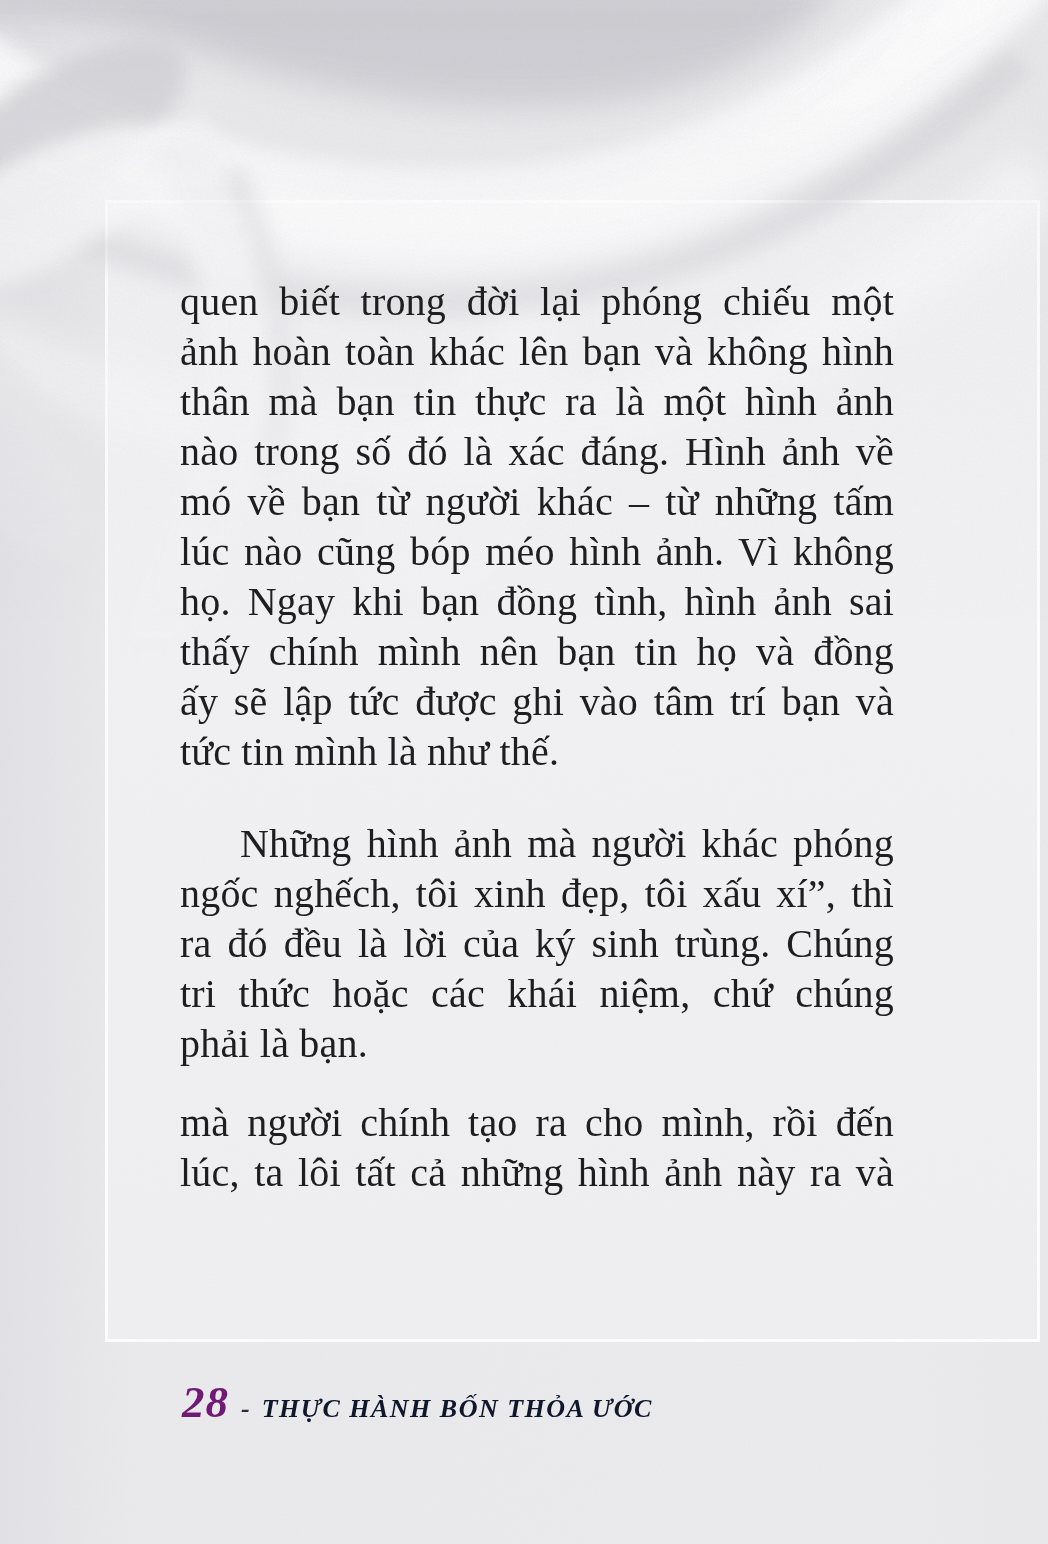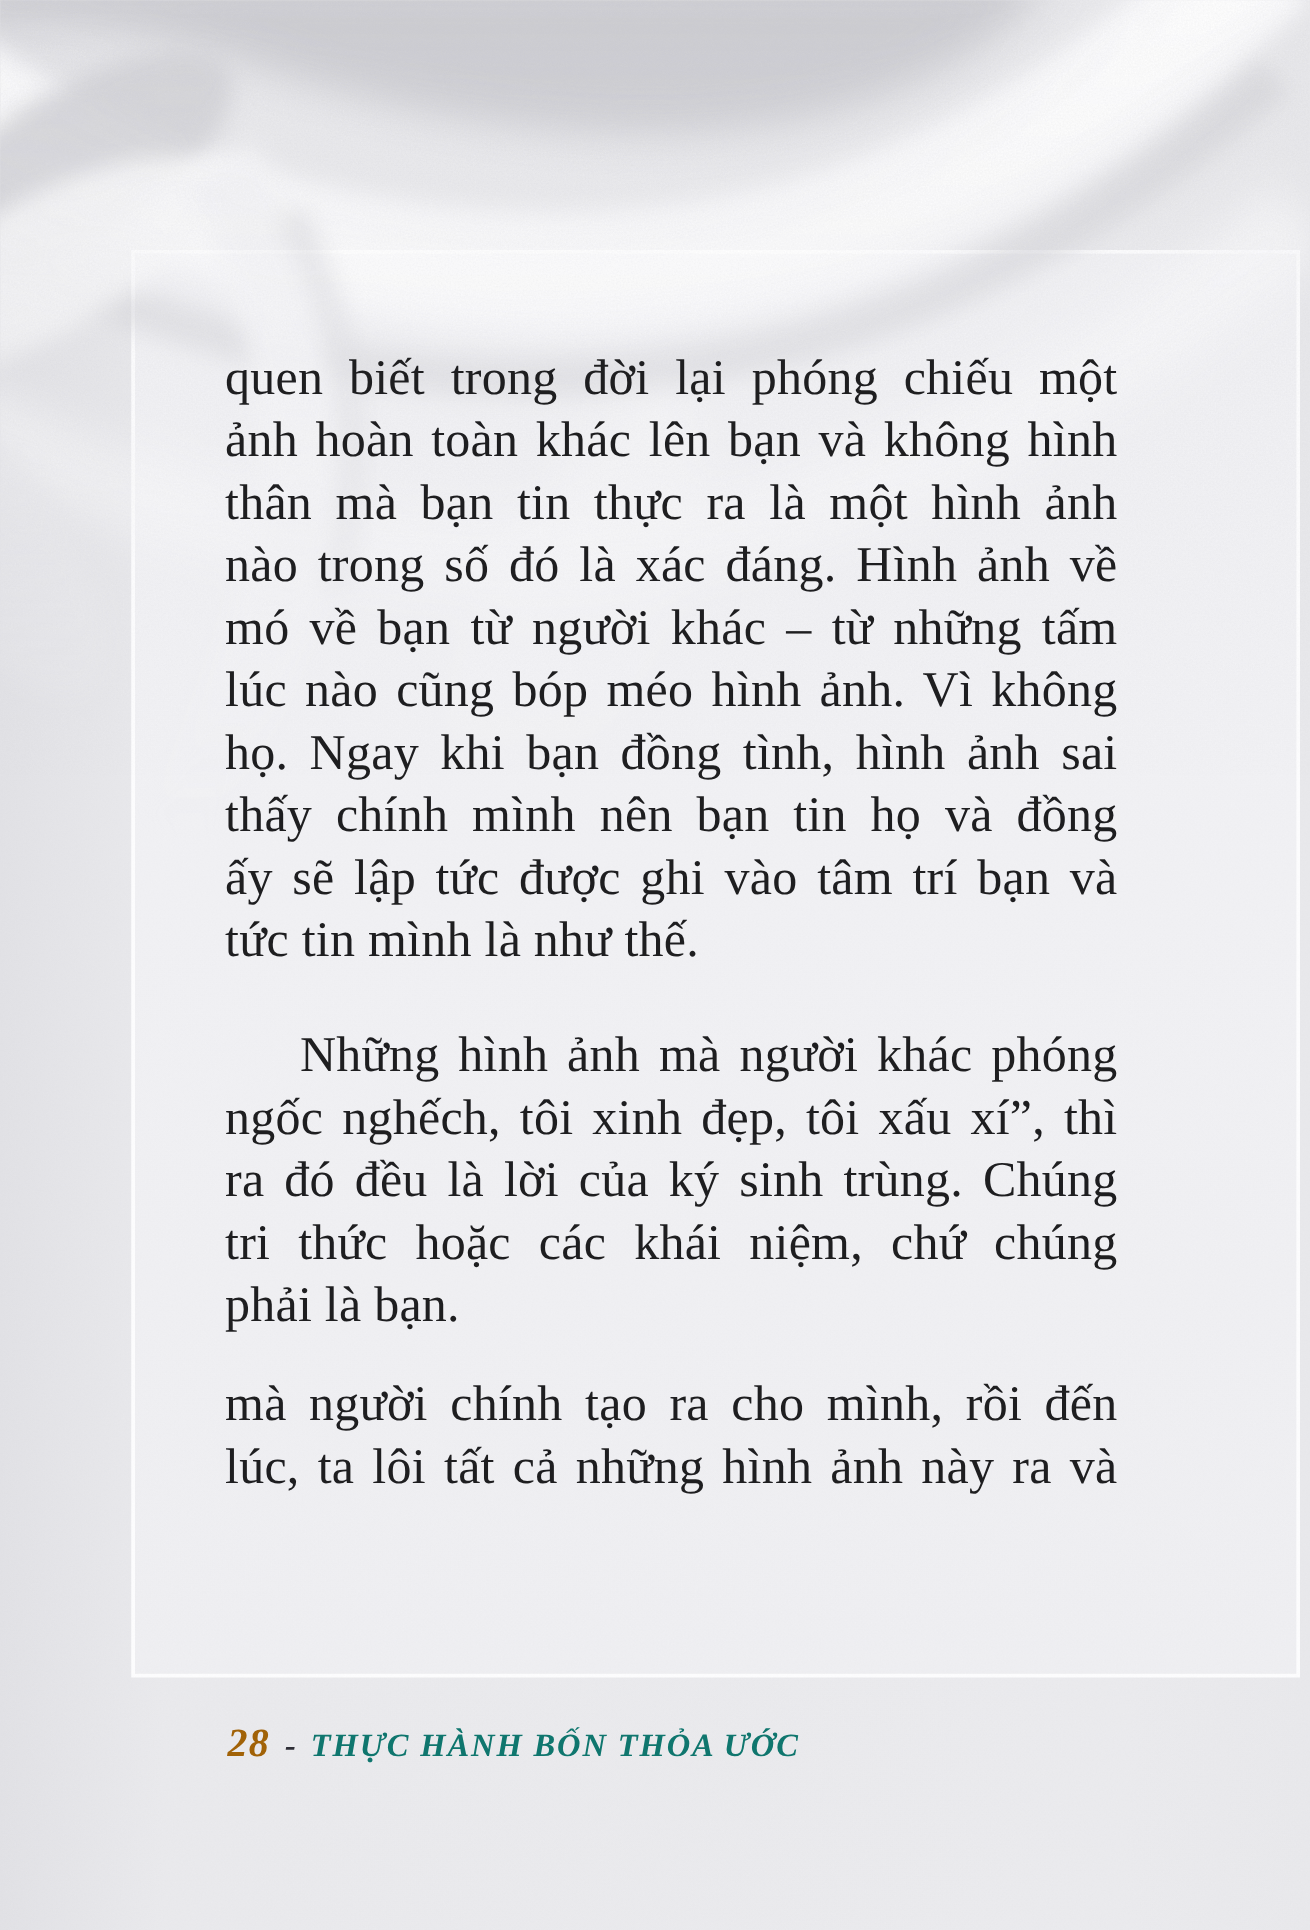--- a/index.html
+++ b/index.html
@@ -32,23 +32,23 @@
     letter-spacing:0.2px;
   }
   .line--end{text-align-last:left;}
   .line--indent{padding-left:60px;margin-top:42px;}
   
   .footer{
     position:absolute;left:182px;top:1376px;z-index:3;
     display:flex;align-items:baseline;gap:12px;
     font-style:italic;font-weight:bold;
   }
-  .footer .pagenum{font-size:32px;color:#a16207;letter-spacing:1px;}
+  .footer .pagenum{font-size:45px;color:#701a75;letter-spacing:1px;}
   .footer .sep{font-size:26px;color:#2e2e36;}
-  .footer .booktitle{font-size:26px;color:#0f766e;letter-spacing:1.5px;}
+  .footer .booktitle{font-size:26px;color:#0f172a;letter-spacing:1.5px;}
 </style>
 </head>
 <body>
 
 <div class="page">
 
   <div class="frame"></div>
 
   <svg class="hero" width="1048" height="1544" viewBox="0 0 1048 1544" aria-hidden="true">
     <defs>

